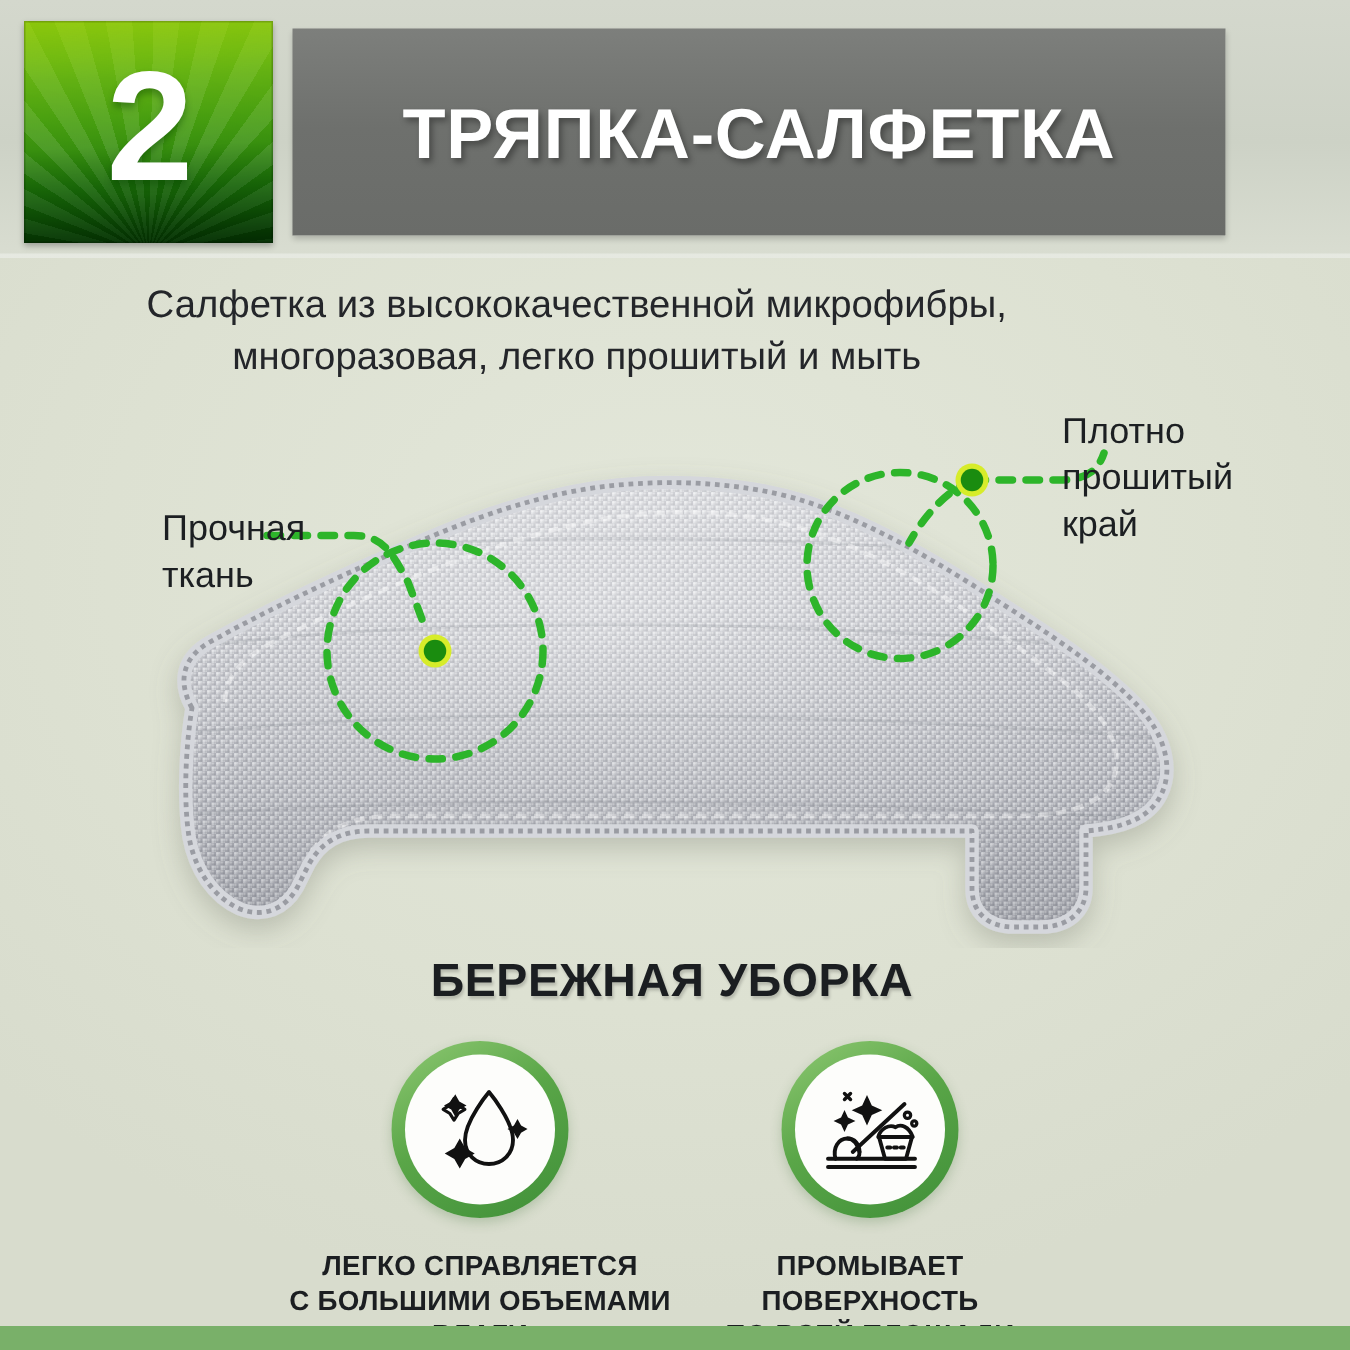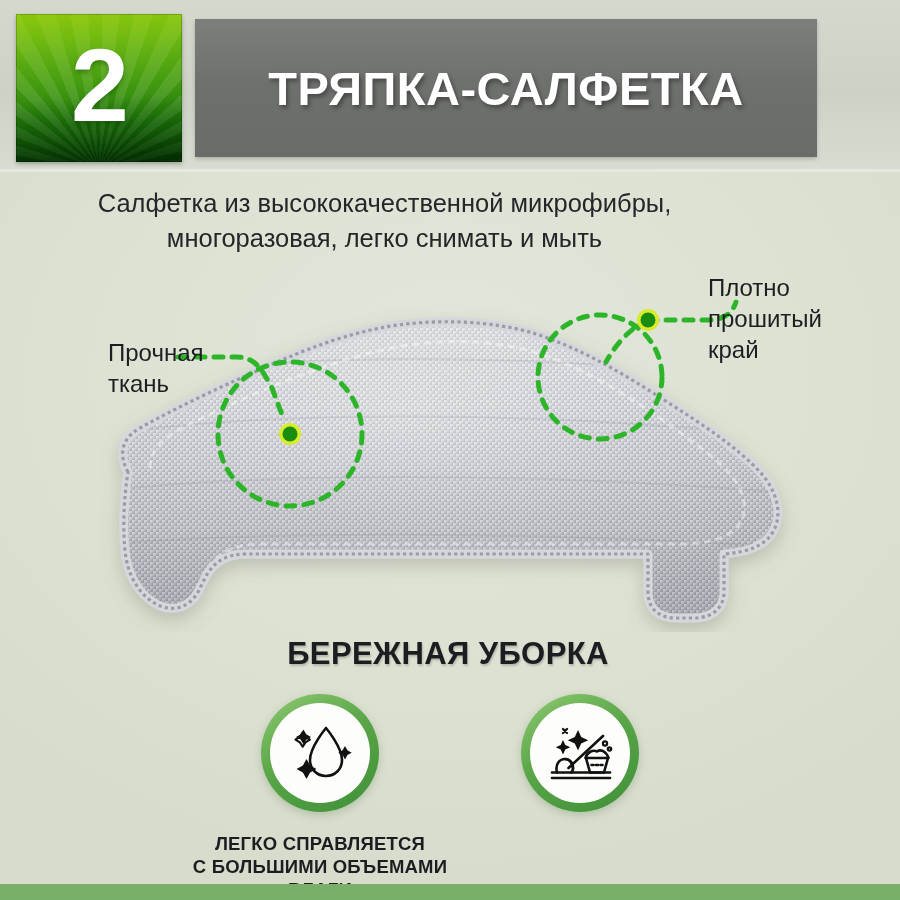--- a/index.html
+++ b/index.html
@@ -216,21 +216,21 @@
     <div class="inner-border"></div>
     <div class="num">2</div>
   </div>
 
   <div class="title-bar">
     <span class="title-text">ТРЯПКА-САЛФЕТКА</span>
   </div>
 
   <div class="subtitle">
     <span>Салфетка из высококачественной микрофибры,</span>
-    <span class="l2">многоразовая, легко снимать и мыть</span>
+    <span class="l2">многоразовая, легко прошитый и мыть</span>
   </div>
 
   <div class="stage">
     <svg class="cloth-svg" width="900" height="370" viewBox="0 0 900 370">
       <defs>
 
         <pattern id="weave" width="6" height="6" patternUnits="userSpaceOnUse">
           <rect width="6" height="6" fill="#b9bbc2"></rect>
           <rect x="0" y="0" width="3" height="3" fill="#cfd1d6"></rect>
           <rect x="3" y="3" width="3" height="3" fill="#cfd1d6"></rect>
@@ -437,19 +437,23 @@
             <g fill="none" stroke="#111111" stroke-width="2.3" stroke-linecap="round">
               <path d="M20,13 L24,17 M24,13 L20,17"></path>
             </g>
             <g fill="none" stroke="#111111" stroke-width="2.2">
               <circle cx="62" cy="27.5" r="2.1"></circle>
               <circle cx="66.5" cy="33" r="1.7"></circle>
             </g>
           </svg>
         </div>
       </div>
+      <div class="feature-caption">
+        <span>ПРОМЫВАЕТ ПОВЕРХНОСТЬ</span>
+        <span class="cl2">ПО ВСЕЙ ПЛОЩАДИ</span>
+      </div>
     </div>
 
   </div>
 
   <div class="bottom-bar"></div>
 
 </div>
 
 </body></html>

